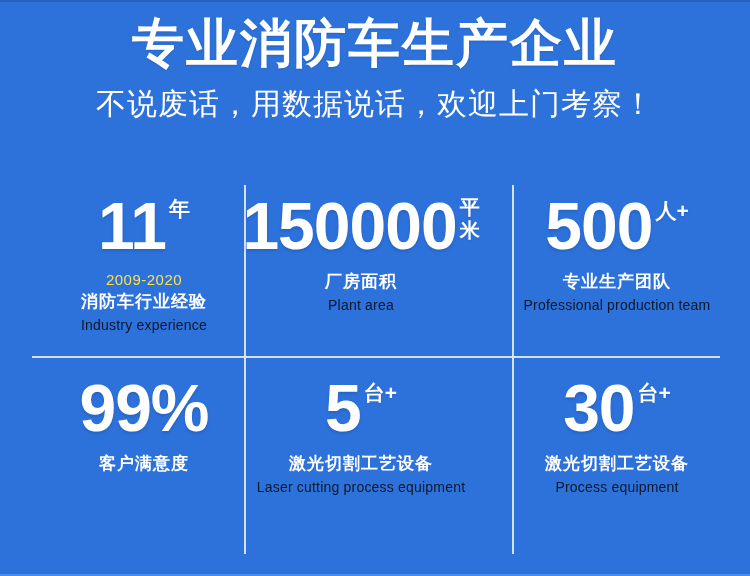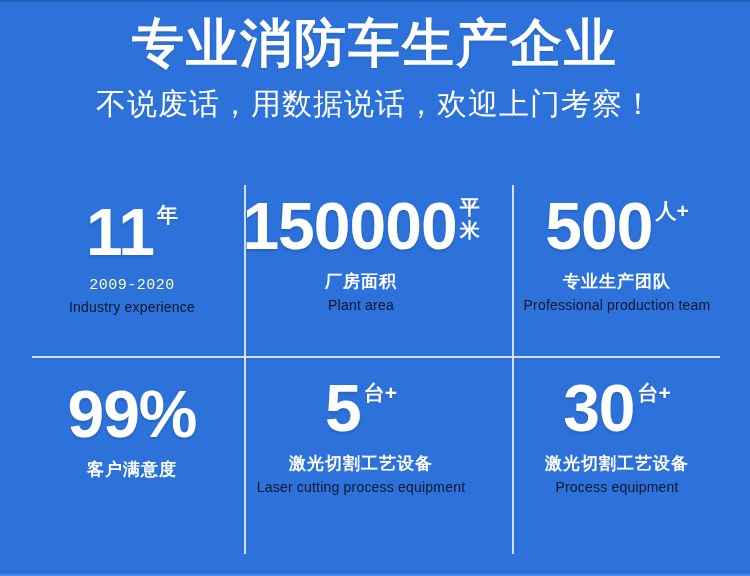--- a/index.html
+++ b/index.html
@@ -80,21 +80,21 @@
     opacity: 0.92;
   }
 
   .cell {
     position: absolute;
     text-align: center;
     box-sizing: border-box;
   }
   .row1 { top: 10px; height: 160px; }
   .row2 { top: 192px; height: 160px; }
-  .col1 { left: 4px;   width: 256px; margin-top: 6px; }
+  .col1 { left: 16px;   width: 256px; }
   .col2 { left: 246px; width: 230px; }
   .col3 { left: 514px; width: 206px; }
 
   .bignum-wrap {
     display: flex;
     align-items: flex-start;
     justify-content: center;
     height: 76px;
   }
   .bignum {
@@ -119,24 +119,23 @@
     flex-direction: column;
     padding-top: 6px;
     font-size: 20px;
     line-height: 23px;
   }
   .unit.inline-plus { padding-top: 10px; }
 
   .years {
     font-size: 15px;
     line-height: 20px;
-    color: #fef9c3;
+    color: #fde047;
     letter-spacing: 0.5px;
     margin-top: 2px;
-    font-family: Liberation Mono, monospace;
   }
   .cn-label {
     font-size: 17px;
     line-height: 24px;
     font-weight: bold;
     color: #ffffff;
     letter-spacing: 1px;
     margin-top: 2px;
   }
   .en-label {
@@ -165,20 +164,21 @@
     <div class="vline v1"></div>
     <div class="vline v2"></div>
     <div class="hline"></div>
 
     <div class="cell row1 col1 has-years">
       <div class="bignum-wrap">
         <span class="bignum">11</span>
         <span class="unit">年</span>
       </div>
       <div class="years">2009-2020</div>
+      <div class="cn-label">消防车行业经验</div>
       <div class="en-label">Industry experience</div>
     </div>
 
     <div class="cell row1 col2">
       <div class="bignum-wrap">
         <span class="bignum">150000</span>
         <span class="unit stacked">
           <span>平</span>
           <span>米</span>
         </span>

